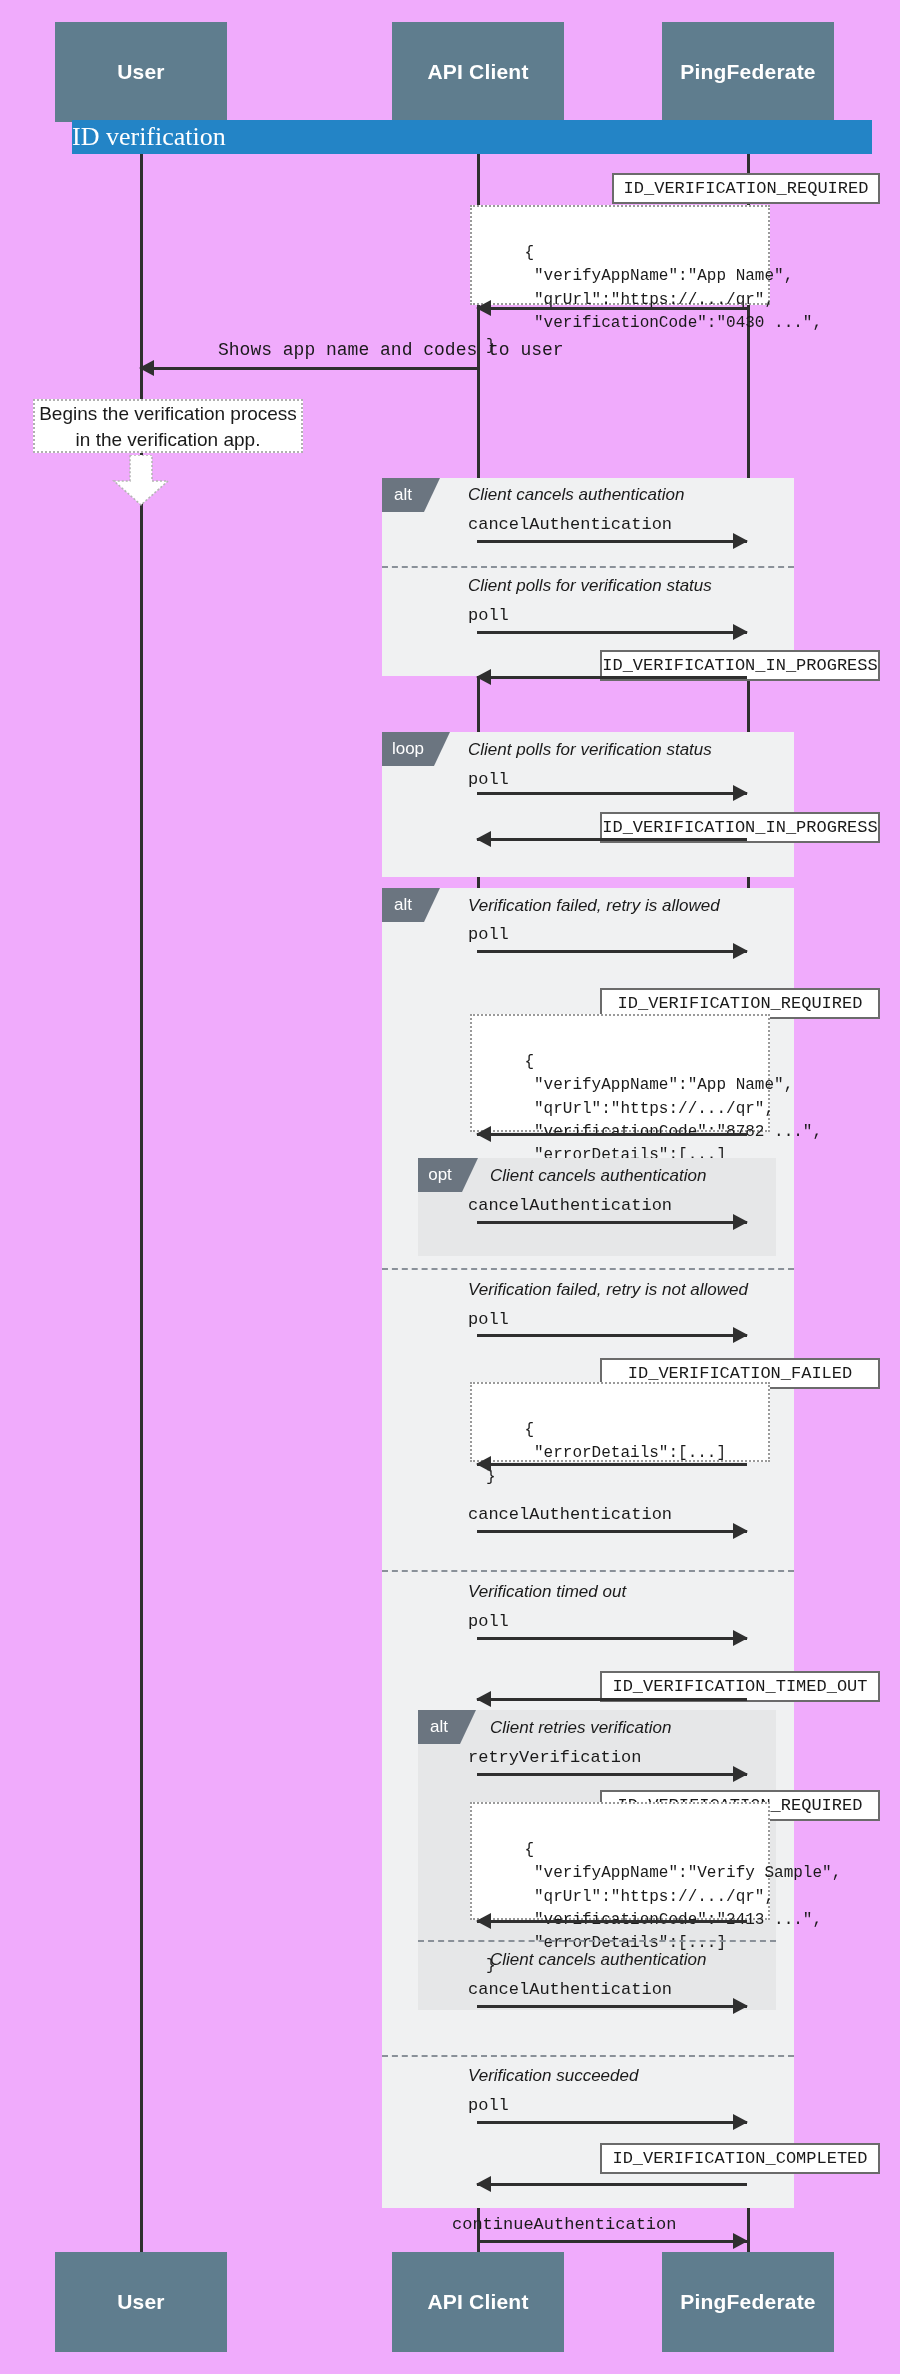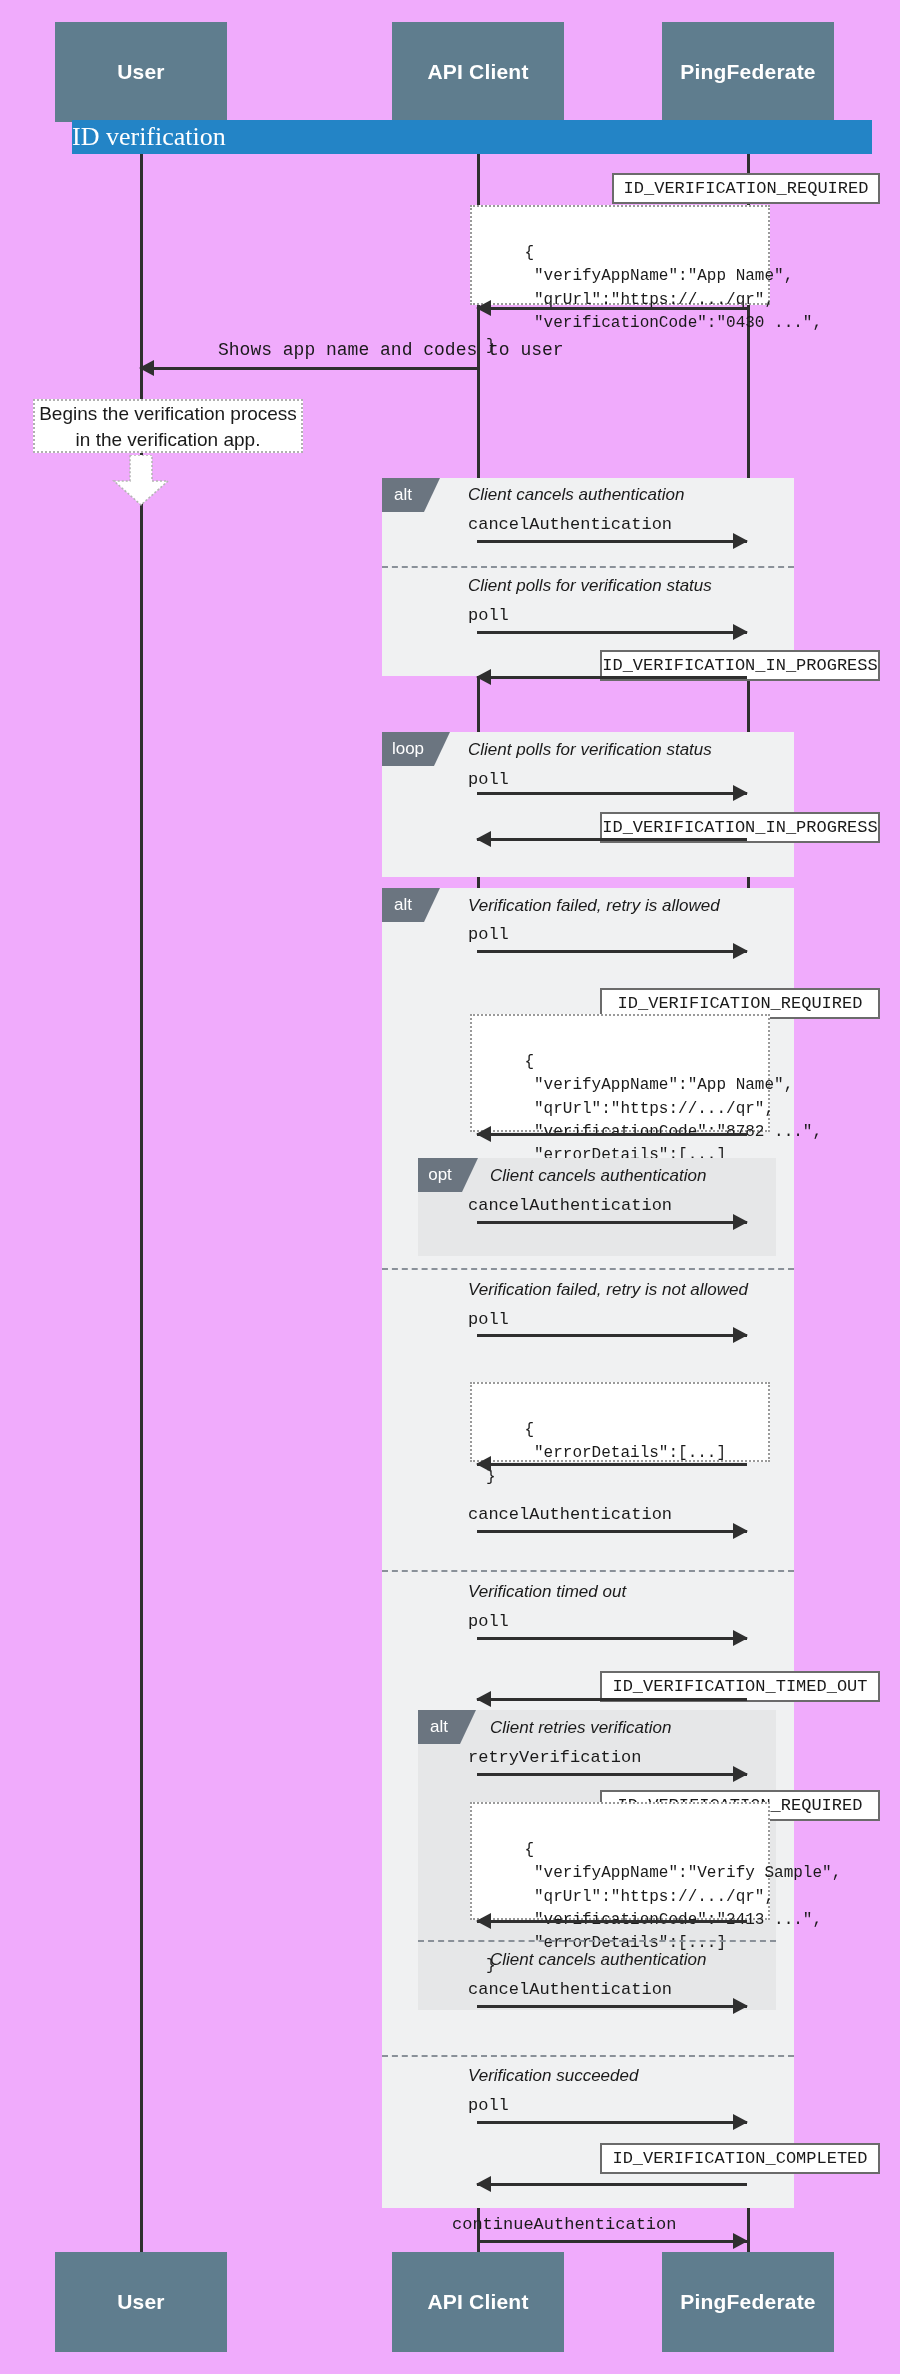--- a/index.html
+++ b/index.html
@@ -238,20 +238,23 @@
   <div class="frag-cond" style="left:468px;top:1280px;">
     <span>Verification failed, retry is not allowed</span>
   </div>
   <div class="msg-label" style="left:468px;top:1310px;">
     <span>poll</span>
   </div>
   <div class="arrow right" style="left:477px;top:1334px;width:270px;">
     <span class="head"></span>
   </div>
 
+  <div class="status-box" style="left:600px;top:1358px;width:276px;">
+    <span>ID_VERIFICATION_FAILED</span>
+  </div>
   <div class="note" style="left:470px;top:1382px;width:300px;height:80px;">
     <span>{
      "errorDetails":[...]
 }</span>
   </div>
   <div class="arrow left" style="left:477px;top:1463px;width:270px;">
     <span class="head"></span>
   </div>
 
   <div class="msg-label" style="left:468px;top:1505px;">

